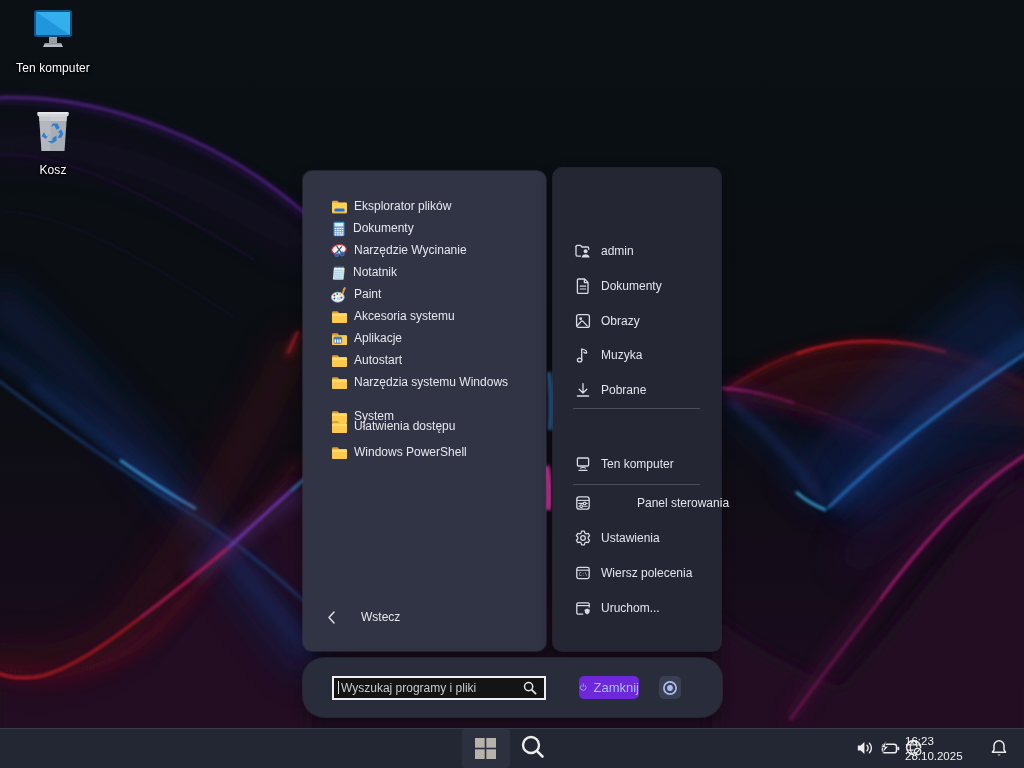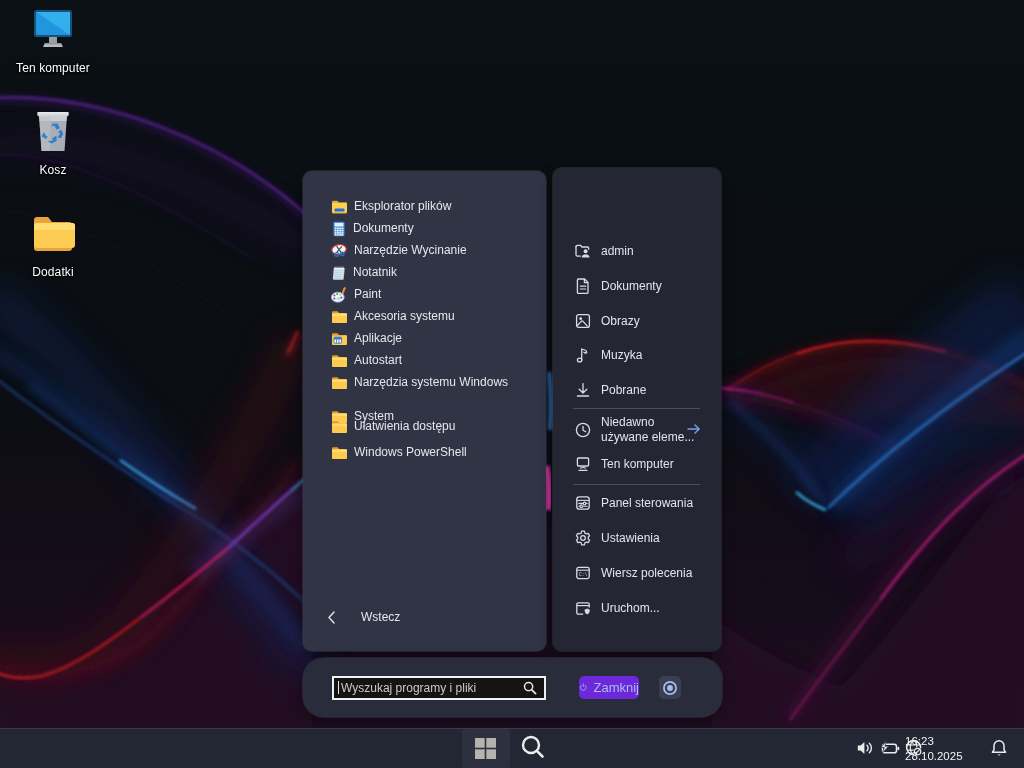--- a/index.html
+++ b/index.html
@@ -126,28 +126,20 @@
       <rect x="6.3" y="4" width="31.4" height="2" rx="1" fill="#e4e7ea"></rect>
       <g fill="#2f7fd0">
         <path d="M21.8,15.5 l4.6,0.1 l2.4,4.3 l-3.1,1.8 l-2.6,-4.5 l-3.2,1.9 z"></path>
         <path d="M30.1,21.6 l2.3,4.1 l-2.3,4.2 l-3.6,-0.1 l2.6,-4.4 l-2.2,-1.4 z"></path>
         <path d="M25.5,27.5 l0.1,5.3 l-4.7,2.6 l-4.5,-2.5 l5.1,-0.2 l0,-2.7 z"></path>
         <path d="M15.6,25.6 l-2.5,4.4 l-4.5,-2.7 l2.3,-4.1 l2.5,4.3 l2.3,-1.3 z" transform="translate(2,1)"></path>
       </g>
     </svg>
     <div class="lbl">Kosz</div>
   </div>
-  <div class="dicon" style="left:0px;top:212px;">
-    <svg width="46" height="46" viewBox="0 0 46 46">
-      <path d="M4,8 a3,3 0 0 1 3,-3 h11 l4,5 h17 a3,3 0 0 1 3,3 v23 a3,3 0 0 1 -3,3 h-32 a3,3 0 0 1 -3,-3 z" fill="#e8a33b"></path>
-      <path d="M4,14 a3,3 0 0 1 3,-3 h35 a3,3 0 0 1 3,3 v19 a3,3 0 0 1 -3,3 h-35 a3,3 0 0 1 -3,-3 z" fill="#fccb54"></path>
-      <path d="M4,14 a3,3 0 0 1 3,-3 h35 a3,3 0 0 1 3,3 v4 h-41 z" fill="#ffdd70"></path>
-    </svg>
-    <div class="lbl">Dodatki</div>
-  </div>
 
   <div id="leftpanel">
 
     <div class="litem" style="top:28px;">
         <svg width="17" height="16" viewBox="0 0 17 16">
           <path d="M1,3 a1.2,1.2 0 0 1 1.2,-1.2 h4.2 l1.5,1.8 h6.9 a1.2,1.2 0 0 1 1.2,1.2 v8.4 a1.2,1.2 0 0 1 -1.2,1.2 h-12.6 a1.2,1.2 0 0 1 -1.2,-1.2 z" fill="#e8a33b"></path>
           <path d="M1,5 a1.2,1.2 0 0 1 1.2,-1.2 h12.6 a1.2,1.2 0 0 1 1.2,1.2 v7.4 a1.2,1.2 0 0 1 -1.2,1.2 h-12.6 a1.2,1.2 0 0 1 -1.2,-1.2 z" fill="#fcd050"></path>
           <rect x="3.4" y="9.6" width="10.2" height="3" rx="1.3" fill="#1e6fd9"></rect>
         </svg>
         <span>Eksplorator plików</span>
@@ -335,44 +327,32 @@
     <div class="ritem" style="top:211px;height:22px;">
         <span class="ric">
           <svg width="18" height="18" viewBox="0 0 18 18">
             <path d="M9,2.6 v9 M5.2,8.2 l3.8,3.8 l3.8,-3.8" fill="none" stroke="#d9dce6" stroke-width="1.3" stroke-linecap="round" stroke-linejoin="round"></path>
             <path d="M3.4,15 h11.2" stroke="#d9dce6" stroke-width="1.3" stroke-linecap="round"></path>
           </svg>
         </span>
         <span>Pobrane</span>
       </div>
     <div class="rsep" style="top:239.5px;"></div>
-    <div class="ritem" style="top:243.5px;height:36px;">
-        <span class="ric">
-          <svg width="18" height="18" viewBox="0 0 18 18">
-            <circle cx="9" cy="9" r="6.6" fill="none" stroke="#d9dce6" stroke-width="1.3"></circle>
-            <path d="M9,5.4 v3.8 l2.8,1.6" fill="none" stroke="#d9dce6" stroke-width="1.3" stroke-linecap="round" stroke-linejoin="round"></path>
-          </svg>
-        </span>
-        <span style="line-height:15px;">Niedawno<br>używane eleme...</span>
-        <svg width="14" height="12" viewBox="0 0 14 12" style="position:absolute;left:113px;top:11px;">
-          <path d="M1,6 h11 M8,2 l4.2,4 l-4.2,4" fill="none" stroke="#7b9bf0" stroke-width="1.5" stroke-linecap="round" stroke-linejoin="round"></path>
-        </svg>
-      </div>
     <div class="ritem" style="top:285px;height:22px;">
         <span class="ric">
           <svg width="18" height="18" viewBox="0 0 18 18">
             <rect x="3.4" y="3" width="11.2" height="8" rx="1" fill="none" stroke="#d9dce6" stroke-width="1.3"></rect>
             <path d="M6,13.2 q3,-1.4 6,0" fill="none" stroke="#d9dce6" stroke-width="1.2"></path>
             <path d="M5,15.3 h8" stroke="#d9dce6" stroke-width="1.3" stroke-linecap="round"></path>
           </svg>
         </span>
         <span>Ten komputer</span>
       </div>
     <div class="rsep" style="top:315.5px;"></div>
-    <div class="ritem" style="top:324px;height:22px;">
+    <div class="ritem" style="top:324px;height:22px;gap:36px;">
         <span class="ric">
           <svg width="18" height="18" viewBox="0 0 18 18">
             <rect x="2.8" y="2.8" width="12.4" height="12.4" rx="2.4" fill="none" stroke="#d9dce6" stroke-width="1.3"></rect>
             <path d="M2.8,6.4 h12.4" stroke="#d9dce6" stroke-width="1.1"></path>
             <path d="M4.8,9.4 h8.4 M4.8,12.2 h8.4" stroke="#d9dce6" stroke-width="1.1" stroke-linecap="round"></path>
             <circle cx="10.6" cy="9.4" r="1.3" fill="#242733" stroke="#d9dce6" stroke-width="1.1"></circle>
             <circle cx="7.2" cy="12.2" r="1.3" fill="#242733" stroke="#d9dce6" stroke-width="1.1"></circle>
           </svg>
         </span>
         <span>Panel sterowania</span>

